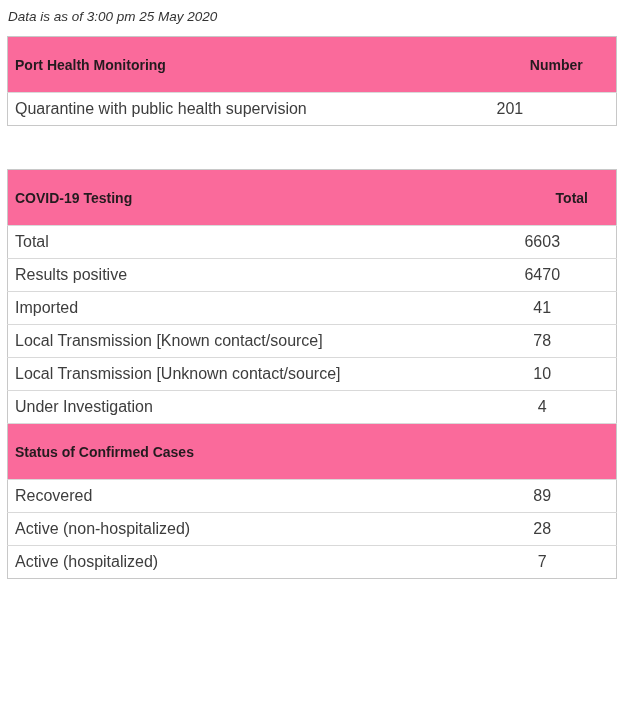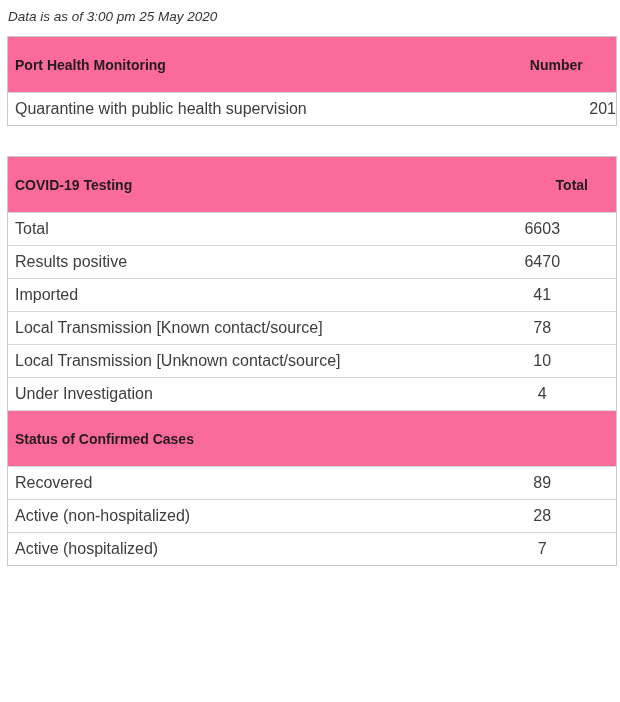--- a/index.html
+++ b/index.html
@@ -17,21 +17,21 @@
     line-height: 15px;
   }
   table.data-table {
     border-collapse: collapse;
     width: 610px;
     margin-left: 7px;
     border: 1px solid #c8c8c8;
     table-layout: fixed;
   }
   #port-health-table { margin-top: 12px; }
-  #covid-testing-table { margin-top: 30px; }
+  #covid-testing-table { margin-top: 43px; }
   col.label-col { width: auto; }
   col.value-col { width: 120px; }
   th, td {
     font-size: 16px;
     vertical-align: middle;
     padding: 0;
   }
   tr.pink-header th, tr.pink-header td {
     background: #fa6a9b;
     color: #241b1f;
@@ -43,21 +43,21 @@
   }
   tr.data-row td {
     height: 32px;
     border-top: 1px solid #d9d9d9;
     color: #3d3d3d;
     background: #ffffff;
     padding-left: 7px;
   }
   tr.pink-header.section-header td { border-top: 1px solid #d9d9d9; }
   
-  .val-center { text-align: right; padding-left: 0 !important; padding-right: 0 !important; }
+  .val-center { text-align: left; padding-left: 0 !important; padding-right: 0 !important; }
   .val-right  { text-align: center; padding-left: 0 !important; padding-right: 28px !important; }
   th.val-center { text-align: center !important; padding-left: 0 !important; }
   th.val-right  { text-align: right  !important; padding-left: 0 !important; padding-right: 28px !important; }
 </style>
 </head>
 <body>
 
 <div class="note">Data is as of 3:00 pm 25 May 2020</div>
 
 <table class="data-table" id="port-health-table">

